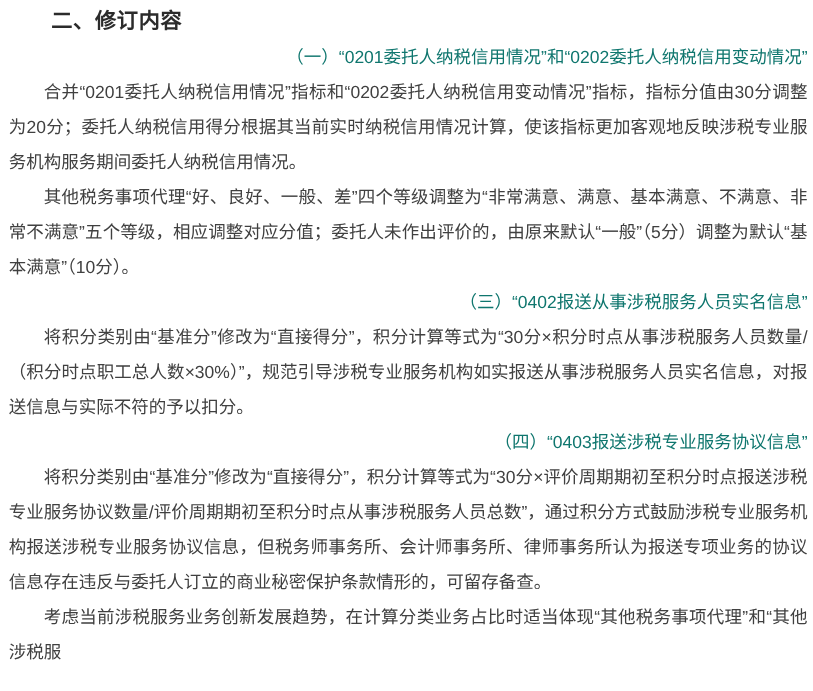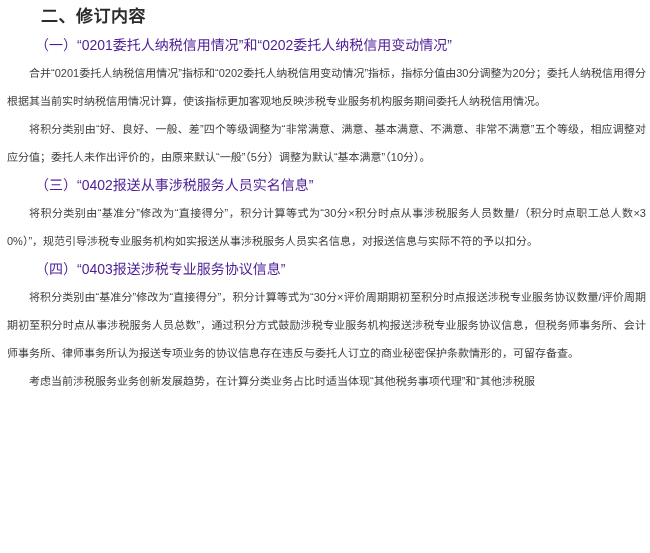--- a/index.html
+++ b/index.html
@@ -27,47 +27,48 @@
     letter-spacing: 0.5px;
   }
   .section {
     margin: 0;
   }
   .section-heading {
     margin: 0;
     font-size: 14px;
     line-height: 28px;
     font-weight: normal;
-    color: #4c1d95;
+    color: #0f766e;
     text-indent: 2em;
+    text-align: right;
   }
   .section-body {
     margin: 0;
-    font-size: 11px;
+    font-size: 14px;
     line-height: 28px;
     font-weight: normal;
     color: #404040;
     text-indent: 2em;
     text-align: justify;
     word-break: break-all;
   }
 </style>
 </head>
 <body>
 
 <div class="page">
   <h2 class="doc-heading">二、修订内容</h2>
 
   <div class="section">
     <p class="section-heading">（一）“0201委托人纳税信用情况”和“0202委托人纳税信用变动情况”</p>
     <p class="section-body">合并“0201委托人纳税信用情况”指标和“0202委托人纳税信用变动情况”指标，指标分值由30分调整为20分；委托人纳税信用得分根据其当前实时纳税信用情况计算，使该指标更加客观地反映涉税专业服务机构服务期间委托人纳税信用情况。</p>
   </div>
 
   <div class="section">
-    <p class="section-body">将积分类别由“好、良好、一般、差”四个等级调整为“非常满意、满意、基本满意、不满意、非常不满意”五个等级，相应调整对应分值；委托人未作出评价的，由原来默认“一般”（5分）调整为默认“基本满意”（10分）。</p>
+    <p class="section-body">其他税务事项代理“好、良好、一般、差”四个等级调整为“非常满意、满意、基本满意、不满意、非常不满意”五个等级，相应调整对应分值；委托人未作出评价的，由原来默认“一般”（5分）调整为默认“基本满意”（10分）。</p>
   </div>
 
   <div class="section">
     <p class="section-heading">（三）“0402报送从事涉税服务人员实名信息”</p>
     <p class="section-body">将积分类别由“基准分”修改为“直接得分”，积分计算等式为“30分×积分时点从事涉税服务人员数量/（积分时点职工总人数×30%）”，规范引导涉税专业服务机构如实报送从事涉税服务人员实名信息，对报送信息与实际不符的予以扣分。</p>
   </div>
 
   <div class="section">
     <p class="section-heading">（四）“0403报送涉税专业服务协议信息”</p>
     <p class="section-body">将积分类别由“基准分”修改为“直接得分”，积分计算等式为“30分×评价周期期初至积分时点报送涉税专业服务协议数量/评价周期期初至积分时点从事涉税服务人员总数”，通过积分方式鼓励涉税专业服务机构报送涉税专业服务协议信息，但税务师事务所、会计师事务所、律师事务所认为报送专项业务的协议信息存在违反与委托人订立的商业秘密保护条款情形的，可留存备查。</p>

